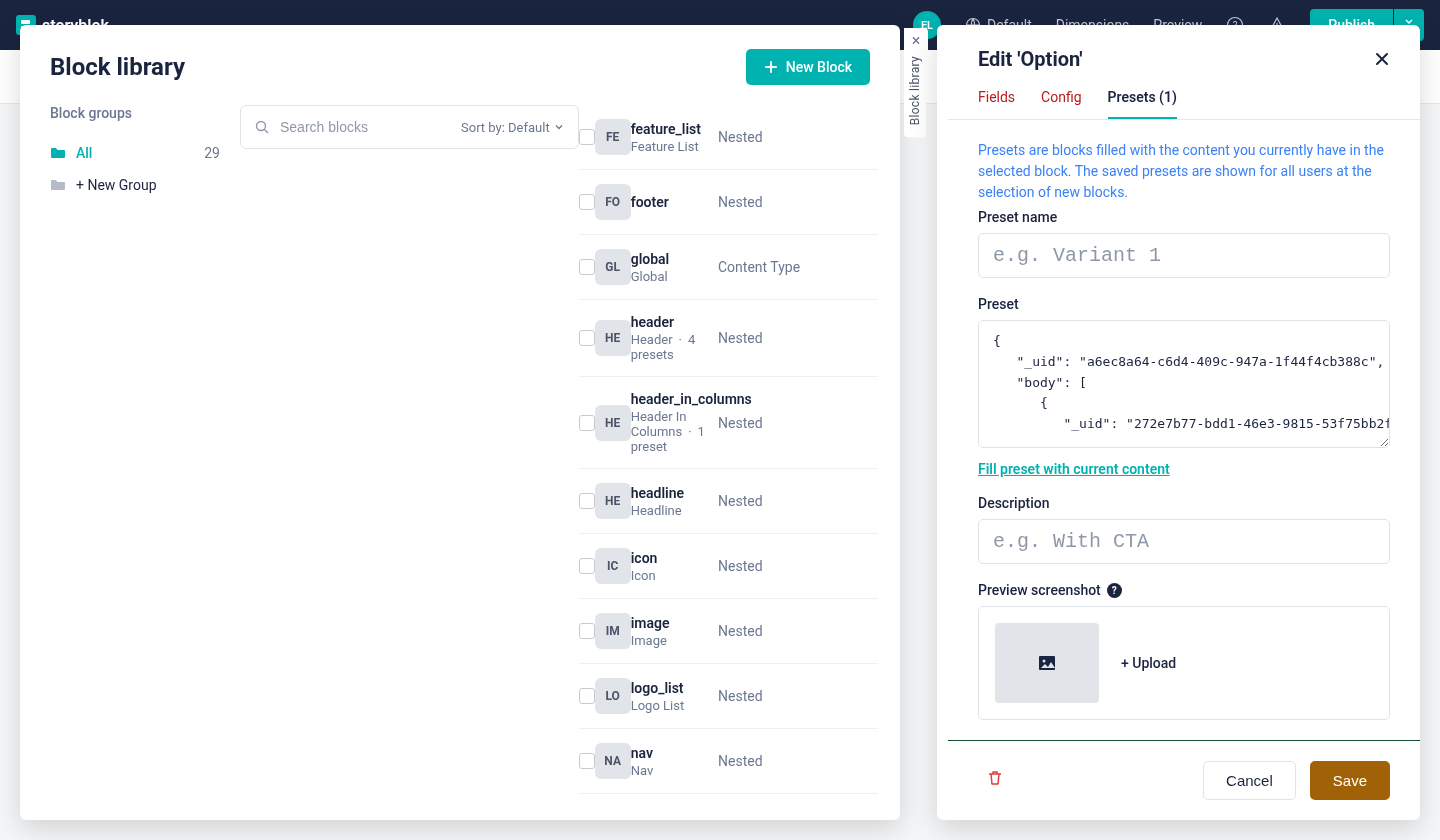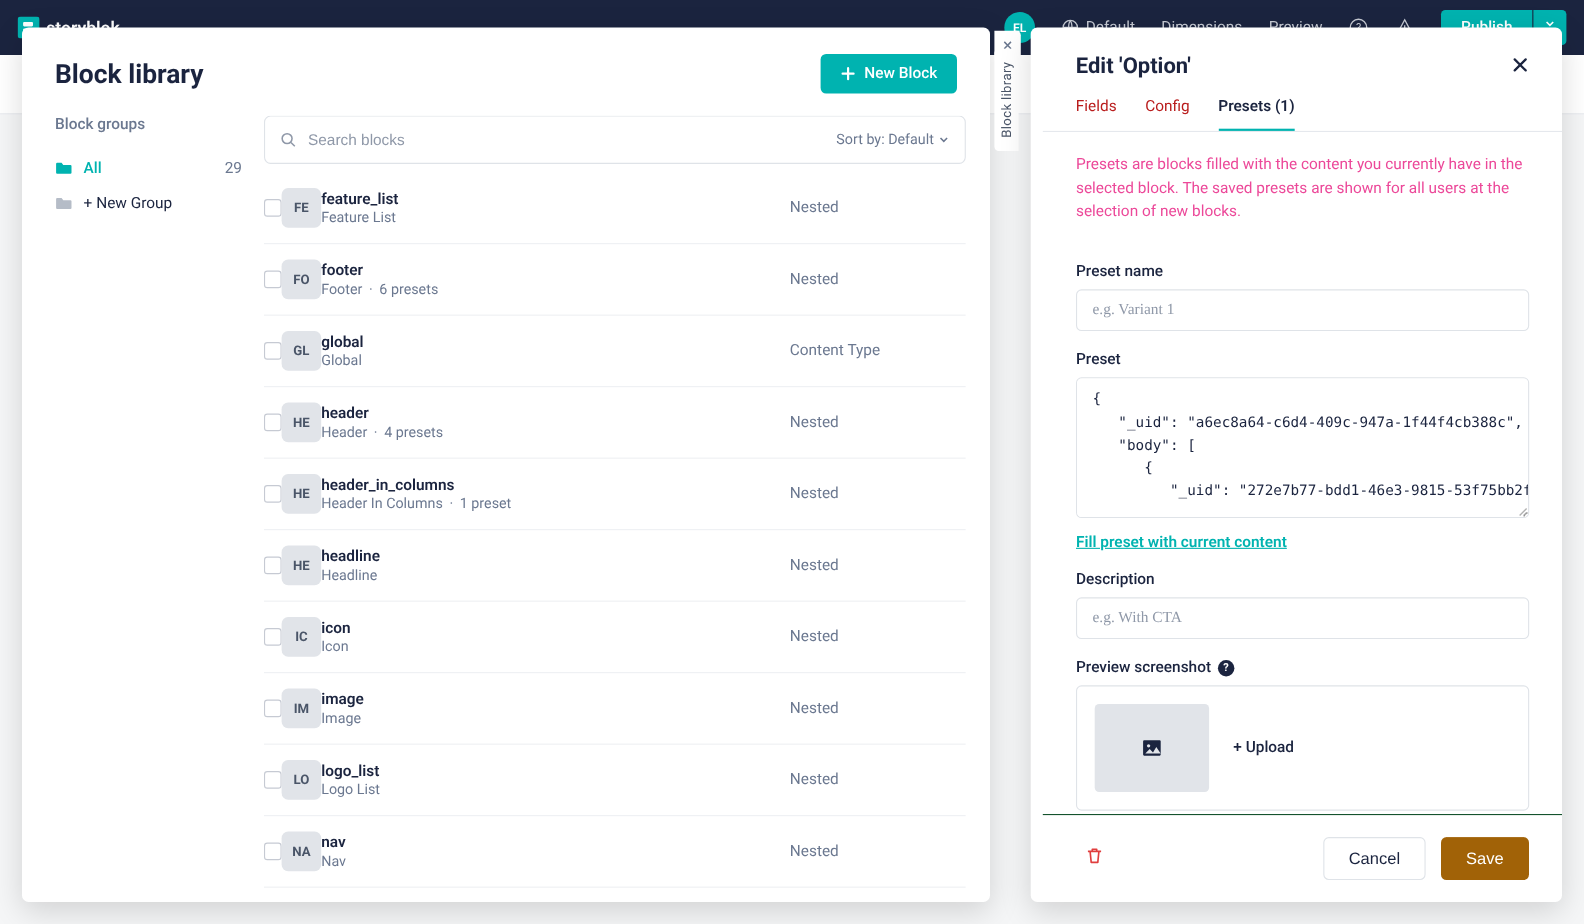--- a/index.html
+++ b/index.html
@@ -90,21 +90,21 @@
     }
     .groups-title { color: #6b7890; font-weight: 500; margin-bottom: 16px; }
     .group-row {
       display: flex; align-items: center; gap: 10px;
       padding: 8px 0; color: #1b243f;
     }
     .group-row.active { color: #00b3b0; font-weight: 500; }
     .group-row .count { margin-left: auto; color: #6b7890; font-weight: 400; }
     .folder-icon { width: 16px; height: 16px; }
 
-    .lib-main { flex: 1; padding: 0 22px 0 0; display: flex; flex-direction: column; overflow: hidden; }
+    .lib-main { flex: 1; padding: 0 22px 0 0; display: flex; flex-direction: row; overflow: hidden; }
 
     .search-row {
       border: 1px solid #dfe3e8; border-radius: 6px;
       display: flex; align-items: center; padding: 0 14px;
       height: 44px; margin-bottom: 8px;
     }
     .search-row input {
       border: none; outline: none; flex: 1; font-size: 14px;
       color: #1b243f; background: transparent;
     }
@@ -177,25 +177,25 @@
       border-bottom: 1px solid #e5e8ed;
       font-size: 14px;
     }
     .panel-tab { padding-bottom: 12px; color: #b91c1c; cursor: pointer; }
     .panel-tab.active { color: #1b243f; font-weight: 600; border-bottom: 2px solid #00b3b0; }
 
     .panel-body {
       flex: 1; overflow-y: auto; padding: 20px 30px;
       font-size: 14px; color: #1b243f;
     }
-    .panel-help { color: #ec4899; line-height: 1.5; margin-bottom: 36px; }
+    .panel-help { color: #3b82f6; line-height: 1.5; margin-bottom: 6px; }
     .field-label { font-weight: 500; margin-bottom: 8px; display: flex; align-items: center; gap: 6px; }
     .text-input, .textarea {
       width: 100%; border: 1px solid #dfe3e8; border-radius: 5px;
-      padding: 10px 14px; font-size: 14px; font-family: Liberation Serif, serif;
+      padding: 10px 14px; font-size: 20px; font-family: Liberation Mono, monospace;
       color: #1b243f; outline: none;
     }
     .text-input::placeholder, .textarea::placeholder { color: #8f98a8; }
     .textarea {
       height: 128px; resize: vertical;
       font-family: ui-monospace, Menlo, monospace;
       font-size: 13px; line-height: 1.6;
       white-space: pre; overflow: auto;
     }
     .field-group { margin-bottom: 18px; }
@@ -337,21 +337,20 @@
               <div class="block-name">feature_list</div>
               <div class="block-sub"><span>Feature List</span></div>
             </div>
             <div class="block-type">Nested</div>
           </div>
           <div class="block-row">
             <div class="checkbox"></div>
             <div class="badge">FO</div>
             <div class="block-info">
               <div class="block-name">footer</div>
-              <div class="block-sub"><span>Footer</span><span class="dot">·</span><span>6 presets</span></div>
             </div>
             <div class="block-type">Nested</div>
           </div>
           <div class="block-row">
             <div class="checkbox"></div>
             <div class="badge">GL</div>
             <div class="block-info">
               <div class="block-name">global</div>
               <div class="block-sub"><span>Global</span></div>
             </div>

